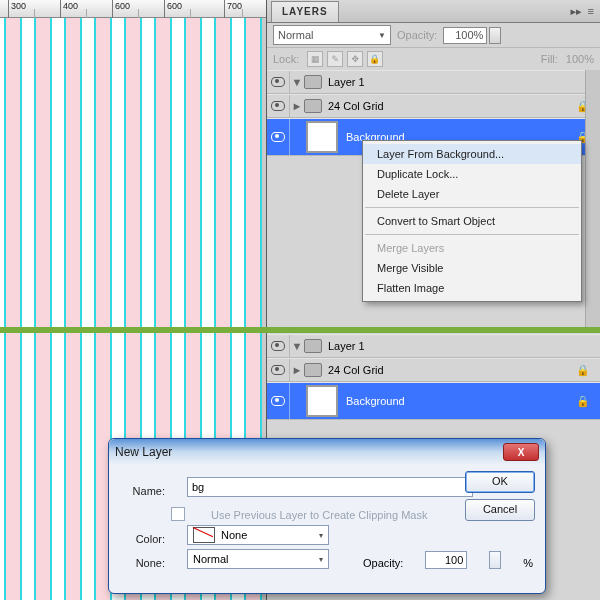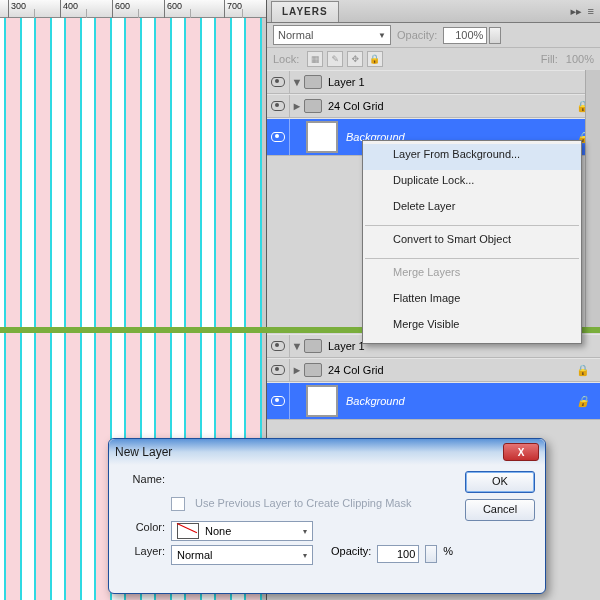--- a/index.html
+++ b/index.html
@@ -23,48 +23,48 @@
   .optrow .blend{width:108px;height:18px;background:#fff;border:1px solid #8a8a8a;display:flex;align-items:center;padding:0 4px;justify-content:space-between}
   .optrow .lbl{color:#9a9a9a}
   .optrow .pct{display:flex;align-items:center;gap:2px}
   .optrow .pct .box{width:36px;height:15px;background:#fff;border:1px solid #8a8a8a;text-align:right;padding:0 3px;line-height:15px}
   .optrow .pct .arr{width:10px;height:15px;background:linear-gradient(#f2f2f2,#d6d6d6);border:1px solid #8a8a8a}
   .lockrow{height:22px;display:flex;align-items:center;padding:0 6px;gap:8px;color:#9a9a9a;border-bottom:1px solid #a8a8a8}
   .lockrow .locks{display:flex;gap:4px}
   .lockrow .locks span{width:14px;height:14px;background:#e5e5e5;border:1px solid #b0b0b0;display:flex;align-items:center;justify-content:center;font-size:9px}
   .layers{position:absolute;left:0;top:70px;width:100%}
   .layer{height:22px;display:flex;align-items:center;border-top:1px solid #e5e5e5;border-bottom:1px solid #b8b8b8;background:#d5d5d5}
-  .layer.bg{height:36px;background:#3a74ff;color:#fff;font-style:italic}
+  .layer.bg{height:36px;background:#3a74ff;color:#fff;}
   .layer .vis{width:22px;height:100%;border-right:1px solid #b8b8b8;display:flex;align-items:center;justify-content:center}
   .layer.bg .vis{border-right-color:rgba(255,255,255,.4)}
   .eye{width:12px;height:8px;border:1px solid #555;border-radius:60%/100%;position:relative}
   .eye::after{content:"";position:absolute;left:3px;top:1px;width:4px;height:4px;background:#555;border-radius:50%}
   .layer.bg .eye{border-color:#fff}
   .layer.bg .eye::after{background:#fff}
   .layer .twist{width:14px;text-align:center;color:#666}
   .layer .folder{width:16px;height:12px;background:#bdbdbd;border:1px solid #7a7a7a;border-radius:2px;margin-right:6px}
   .layer .thumb{width:28px;height:28px;background:#fff;border:2px solid #9a9a9a;margin:0 8px 0 2px}
   .layer .name{flex:1}
   .layer .lock{margin-right:10px;color:#666}
   .layer.bg .lock{color:#fff}
   .scrolltrack{position:absolute;right:0;top:70px;width:14px;height:258px;background:#c7c7c7;border-left:1px solid #a9a9a9}
   
   .ctx{position:absolute;left:362px;top:140px;width:218px;background:#f2f2f2;border:1px solid #7a7a7a;box-shadow:3px 3px 6px rgba(0,0,0,.35);z-index:20;padding:3px 0}
-  .ctx .mi{height:26px;line-height:20px;padding:0 30px;color:#222}
+  .ctx .mi{height:20px;line-height:20px;padding:0 14px;color:#222}
   .ctx .mi.disabled{color:#a0a0a0}
   .ctx .mi.hover{background:#d9e6f5}
   .ctx .sep{height:1px;background:#c0c0c0;margin:3px 2px}
   
   .layers2{position:absolute;left:0;top:334px;width:100%}
   
   .dlg{position:absolute;left:108px;top:438px;width:438px;height:156px;z-index:30;background:#eef2f8;border:1px solid #1e4f9c;border-radius:6px;box-shadow:3px 4px 10px rgba(0,0,0,.4);box-sizing:border-box}
   .dlg .titlebar{height:26px;background:linear-gradient(#5b93d8,#c7dbf0 50%,#eef2f8);border-radius:6px 6px 0 0;display:flex;align-items:center;padding:0 6px;color:#1a1a1a;font-size:12px}
   .dlg .titlebar .close{margin-left:auto;width:34px;height:16px;background:linear-gradient(#e57373,#c43030);border:1px solid #8c1f1f;border-radius:3px;color:#fff;display:flex;align-items:center;justify-content:center;font-size:10px;font-weight:bold}
   .dlg .body{position:relative;padding:8px 10px}
-  .dlg .row{display:flex;align-items:flex-start;height:24px;gap:6px}
+  .dlg .row{display:flex;align-items:flex-end;height:24px;gap:22px}
   .dlg .r-label{width:46px;text-align:right;color:#222}
   .dlg input[type=text].name{width:276px;height:18px;border:1px solid #8a9cb6;background:#fff;padding:0 4px;font:inherit}
   .dlg .chk{width:12px;height:12px;border:1px solid #9aa8bc;background:#fff;margin-right:4px}
   .dlg .swatch{width:20px;height:14px;border:1px solid #555;background:#fff;position:relative;display:inline-block}
   .dlg .swatch::after{content:"";position:absolute;left:-1px;top:-1px;width:22px;height:0;border-top:1px solid #d00;transform:rotate(25deg);transform-origin:left}
   .dlg select,.dlg .select{width:108px;height:18px;border:1px solid #8a9cb6;background:#fff;display:flex;align-items:center;justify-content:space-between;padding:0 5px}
   .dlg .btn{width:68px;height:20px;background:linear-gradient(#fdfdfd,#e2e8f2);border:1px solid #6e88ad;border-radius:3px;text-align:center;line-height:19px;color:#111}
   .dlg .btn.primary{border:1px solid #2a62b8;box-shadow:0 0 0 1px #7fb2ef inset}
   .dlg .btncol{position:absolute;right:10px;top:6px;display:flex;flex-direction:column;gap:6px}
   .dlg .opbox{width:34px;height:16px;border:1px solid #8a9cb6;background:#fff;text-align:right;padding:0 3px;line-height:16px}
@@ -227,53 +227,54 @@
   </div>
 
   <div class="ctx" id="ctx">
       <div class="mi hover">Layer From Background...</div>
       <div class="mi">Duplicate Lock...</div>
       <div class="mi">Delete Layer</div>
       <div class="sep"></div>
       <div class="mi">Convert to Smart Object</div>
       <div class="sep"></div>
       <div class="mi disabled">Merge Layers</div>
+      <div class="mi">Merge Visible</div>
       <div class="mi">Flatten Image</div>
-      <div class="mi">Merge Visible</div>
     </div>
 
   <div class="dlg">
     <div class="titlebar">
       <span>New Layer</span>
       <div class="close">X</div>
     </div>
     <div class="body">
       <div class="btncol">
         <div class="btn primary">OK</div>
         <div class="btn">Cancel</div>
       </div>
       <div class="row">
         <div class="r-label">Name:</div>
+        <input type="text" class="name" value="bg" style="">
       </div>
       <div class="row" style="padding-left:52px;color:#9aa4b3">
         <span class="chk"></span>
         <span>Use Previous Layer to Create Clipping Mask</span>
       </div>
       <div class="row">
         <div class="r-label">Color:</div>
         <div class="select" style="width:130px">
           <span style="display:flex;align-items:center;gap:6px">
               <span class="swatch"></span>
               <span>None</span>
             </span>
           <span class="caret">▾</span>
         </div>
       </div>
       <div class="row">
-        <div class="r-label">Layer:</div>
+        <div class="r-label">None:</div>
         <div class="select" style="width:130px">
           <span>Normal</span>
           <span class="caret">▾</span>
         </div>
         <span style="margin-left:12px">Opacity:</span>
         <div class="opbox">100</div>
         <div class="arr2"></div>
         <span>%</span>
       </div>
     </div>

